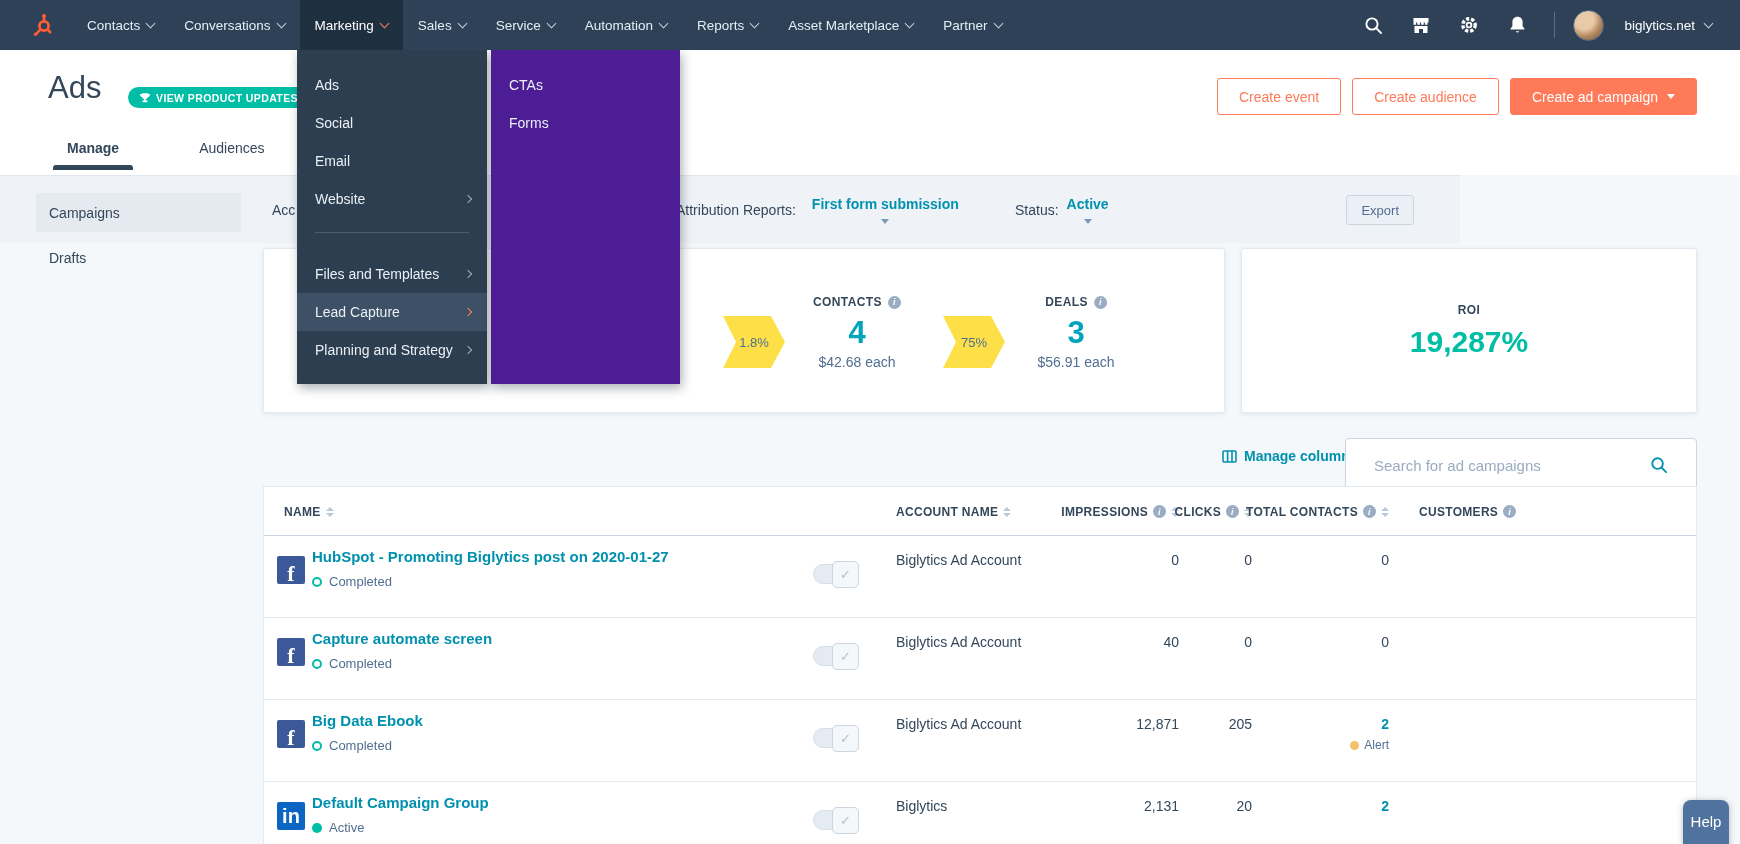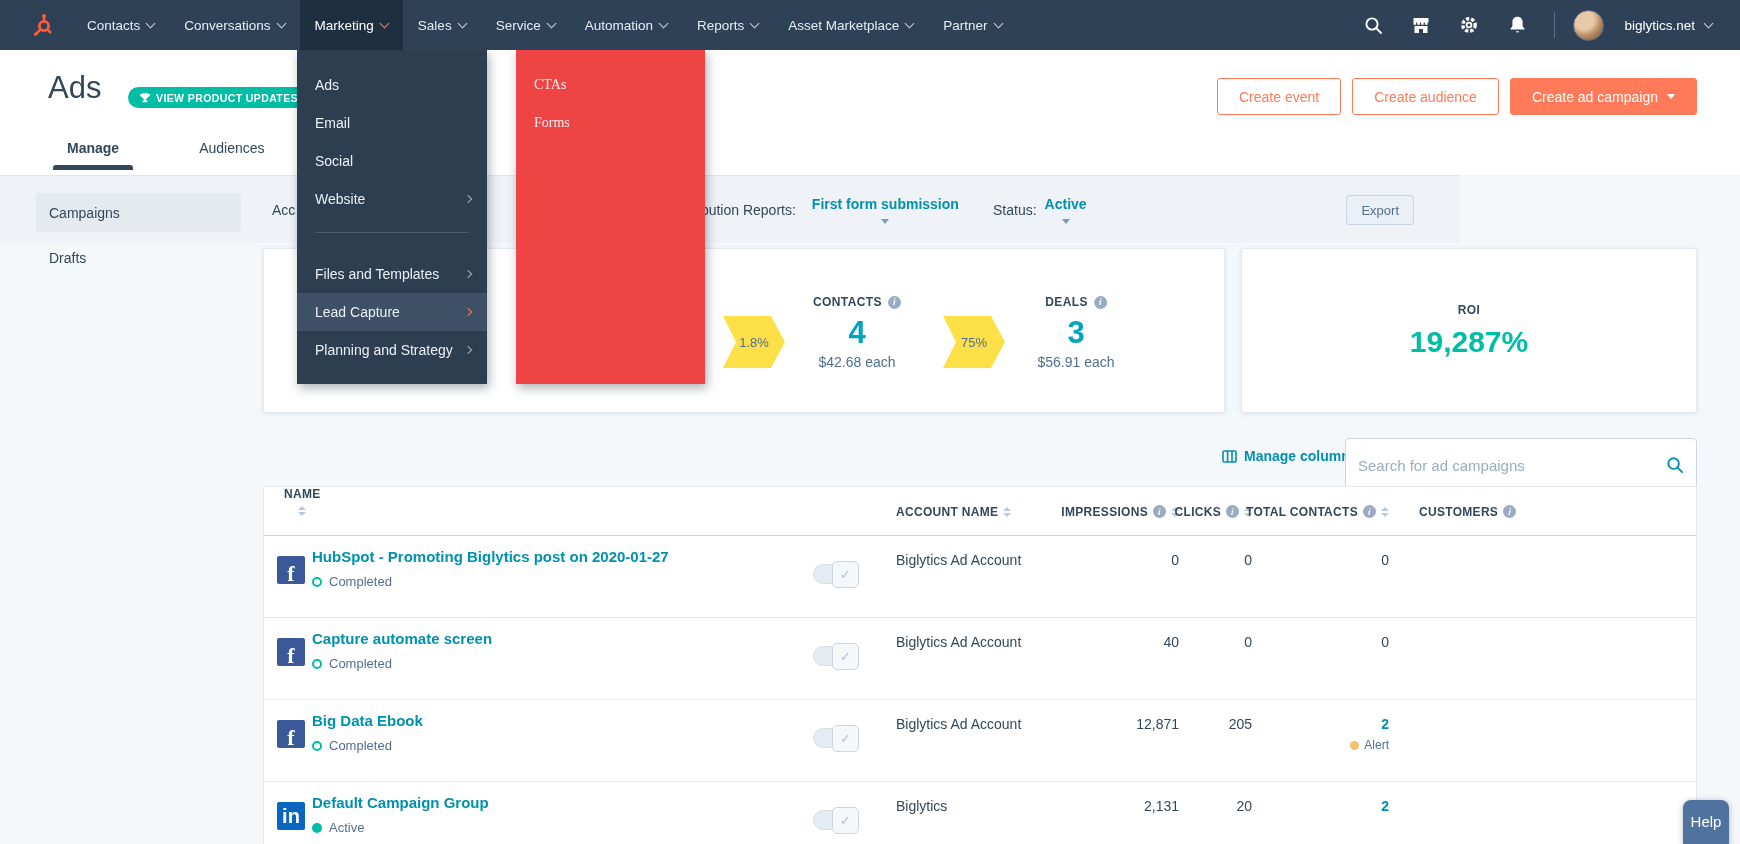--- a/index.html
+++ b/index.html
@@ -16,21 +16,21 @@
   .nav-item.active .chev { border-color:#ff7a59; }
   .nav-right { margin-left:auto; display:flex; align-items:center; gap:10px; padding-right:28px; }
   .nav-icon { width:38px; height:38px; display:flex; align-items:center; justify-content:center; cursor:pointer; }
   .nav-divider { width:1px; height:26px; background:#56708a; margin:0 8px; }
   .avatar { width:31px; height:31px; border-radius:50%; background:radial-gradient(circle at 35% 30%, #e8c9a8 0 35%, #b58a63 60%, #6b4a33 100%); border:1px solid #56708a; }
   .acct-name { color:#ffffff; font-size:13.5px; margin-left:10px; }
 
   
   .menu-panel { position:absolute; top:50px; background:#2d3e50; z-index:50; box-shadow:2px 4px 10px rgba(20,30,40,.35); padding:16px 0; }
   .menu-p1 { left:297px; width:190px; height:334px; }
-  .menu-p2 { left:516px; width:189px; height:334px; background:#ef4444;font-family:Liberation Serif, serif; }
+  .menu-p2 { left:491px; width:189px; height:334px; background:#4c1d95; }
   .menu-item { height:38px; display:flex; align-items:center; justify-content:space-between; padding:0 16px 0 18px; color:#eaf0f6; font-size:14px; cursor:pointer; }
   .menu-item.hl { background:#3d5065; }
   .sub-arrow { width:6px; height:6px; border-right:1.6px solid #9fb1c1; border-bottom:1.6px solid #9fb1c1; transform:rotate(-45deg); }
   .menu-item.hl .sub-arrow { border-color:#ff7a59; }
   .menu-div { height:1px; background:#4a5d70; margin:14px 18px 22px 18px; }
 
   
   .page-head-bg { position:absolute; left:0; top:50px; width:1740px; height:125px; background:#ffffff; }
   .page-title { position:absolute; left:48px; top:70px; font-size:31px; color:#33475b; }
   .vpu-badge { position:absolute; left:128px; top:87px; height:21px; border-radius:11px; background:#00bda5; color:#ffffff; font-size:10.5px; font-weight:bold; letter-spacing:.4px; display:flex; align-items:center; gap:5px; padding:0 11px; cursor:pointer; }
@@ -61,21 +61,21 @@
   .stat-label { position:absolute; font-size:12px; font-weight:bold; letter-spacing:.4px; color:#33475b; display:flex; align-items:center; gap:6px; transform:translateX(-50%); }
   .stat-big { position:absolute; transform:translateX(-50%); font-size:31px; font-weight:bold; color:#00a4bd; }
   .stat-sub { position:absolute; transform:translateX(-50%); font-size:14px; color:#516f90; }
   .info-dot { width:13px; height:13px; border-radius:50%; background:#99acc2; color:#ffffff; font-size:9px; font-weight:bold; font-style:italic; display:inline-flex; align-items:center; justify-content:center; cursor:pointer; }
   .money-label { font-size:12px; font-weight:bold; letter-spacing:.4px; color:#33475b; text-align:center; }
   .money-val { font-size:30px; color:#33475b; text-align:center; margin-top:8px; }
   .roi-val { font-size:30px; font-weight:bold; color:#00bda5; text-align:center; margin-top:8px; }
 
   
   .manage-cols { position:absolute; left:1222px; top:448px; display:flex; align-items:center; gap:7px; color:#0091ae; font-size:14px; font-weight:bold; cursor:pointer; }
-  .search-box { position:absolute; left:1345px; top:438px; width:352px; height:54px; background:#ffffff; border:1px solid #cbd6e2; border-radius:4px; display:flex; align-items:center; padding:0 12px; gap:8px; }
+  .search-box { position:absolute; left:1345px; top:438px; width:352px; height:54px; background:#ffffff; border:1px solid #cbd6e2; border-radius:4px; display:flex; align-items:center; padding:0 28px; gap:8px; }
   .search-box input { flex:1; border:none; outline:none; font-size:15px; color:#33475b; font-family:"Liberation Sans",sans-serif; background:transparent; }
   .search-box input::placeholder { color:#99acc2; }
 
   
   .table { position:absolute; left:263px; top:486px; width:1434px; height:380px; background:#ffffff; border:1px solid #e3e9f0; border-bottom:none; }
   .thead { position:absolute; left:0; top:0; width:100%; height:49px; border-bottom:1px solid #cbd6e2; }
   .hcell { position:absolute; top:0; height:49px; display:flex; align-items:center; gap:5px; font-size:12px; font-weight:bold; letter-spacing:.3px; color:#33475b; cursor:pointer; }
   .sorter { display:flex; flex-direction:column; gap:2px; }
   .tri-up-s { width:0; height:0; border-left:4px solid transparent; border-right:4px solid transparent; border-bottom:4.5px solid #b9c9da; }
   .tri-dn-s { width:0; height:0; border-left:4px solid transparent; border-right:4px solid transparent; border-top:4.5px solid #b9c9da; }
@@ -207,21 +207,21 @@
     <div class="band-text" style="left:272px;">
       <span>Acc</span>
     </div>
     <div class="band-text" style="left:676px;">
       <span>Attribution Reports:</span>
       <span class="teal-dd" style="margin-left:8px;">
         <span>First form submission</span>
         <span class="tri-gray"></span>
       </span>
     </div>
-    <div class="band-text" style="left:993px;align-items:center;">
+    <div class="band-text" style="left:1015px;align-items:center;">
       <span>Status:</span>
       <span class="teal-dd">
         <span>Active</span>
         <span class="tri-gray"></span>
       </span>
     </div>
     <div class="export-btn">Export</div>
   </div>
 
   <div class="side-item" style="top:238px;">Drafts</div>
@@ -266,21 +266,21 @@
   <div class="search-box">
     <input type="text" placeholder="Search for ad campaigns" style="">
     <svg width="18" height="18" viewBox="0 0 19 19">
         <circle cx="8" cy="8" r="5.6" fill="none" stroke="#0091ae" stroke-width="2"></circle>
         <line x1="12.2" y1="12.2" x2="17" y2="17" stroke="#0091ae" stroke-width="2" stroke-linecap="round"></line>
       </svg>
   </div>
 
   <div class="table">
     <div class="thead">
-      <div class="hcell" style="left:20px;flex-direction:column;">
+      <div class="hcell" style="left:20px;">
         <span>NAME</span>
         <span class="sorter">
             <span class="tri-up-s"></span>
             <span class="tri-dn-s"></span>
           </span>
       </div>
       <div class="hcell" style="left:632px;">
         <span>ACCOUNT NAME</span>
         <span class="sorter">
             <span class="tri-up-s"></span>
@@ -384,24 +384,24 @@
       <div class="num clk">20</div>
       <div class="num tot link">2</div>
     </div>
   </div>
 
   <div class="menu-panel menu-p1">
     <div class="menu-item">
         <span>Ads</span>
       </div>
     <div class="menu-item">
+        <span>Social</span>
+      </div>
+    <div class="menu-item">
         <span>Email</span>
-      </div>
-    <div class="menu-item">
-        <span>Social</span>
       </div>
     <div class="menu-item">
         <span>Website</span>
         <span class="sub-arrow"></span>
       </div>
     <div class="menu-div"></div>
     <div class="menu-item">
         <span>Files and Templates</span>
         <span class="sub-arrow"></span>
       </div>

